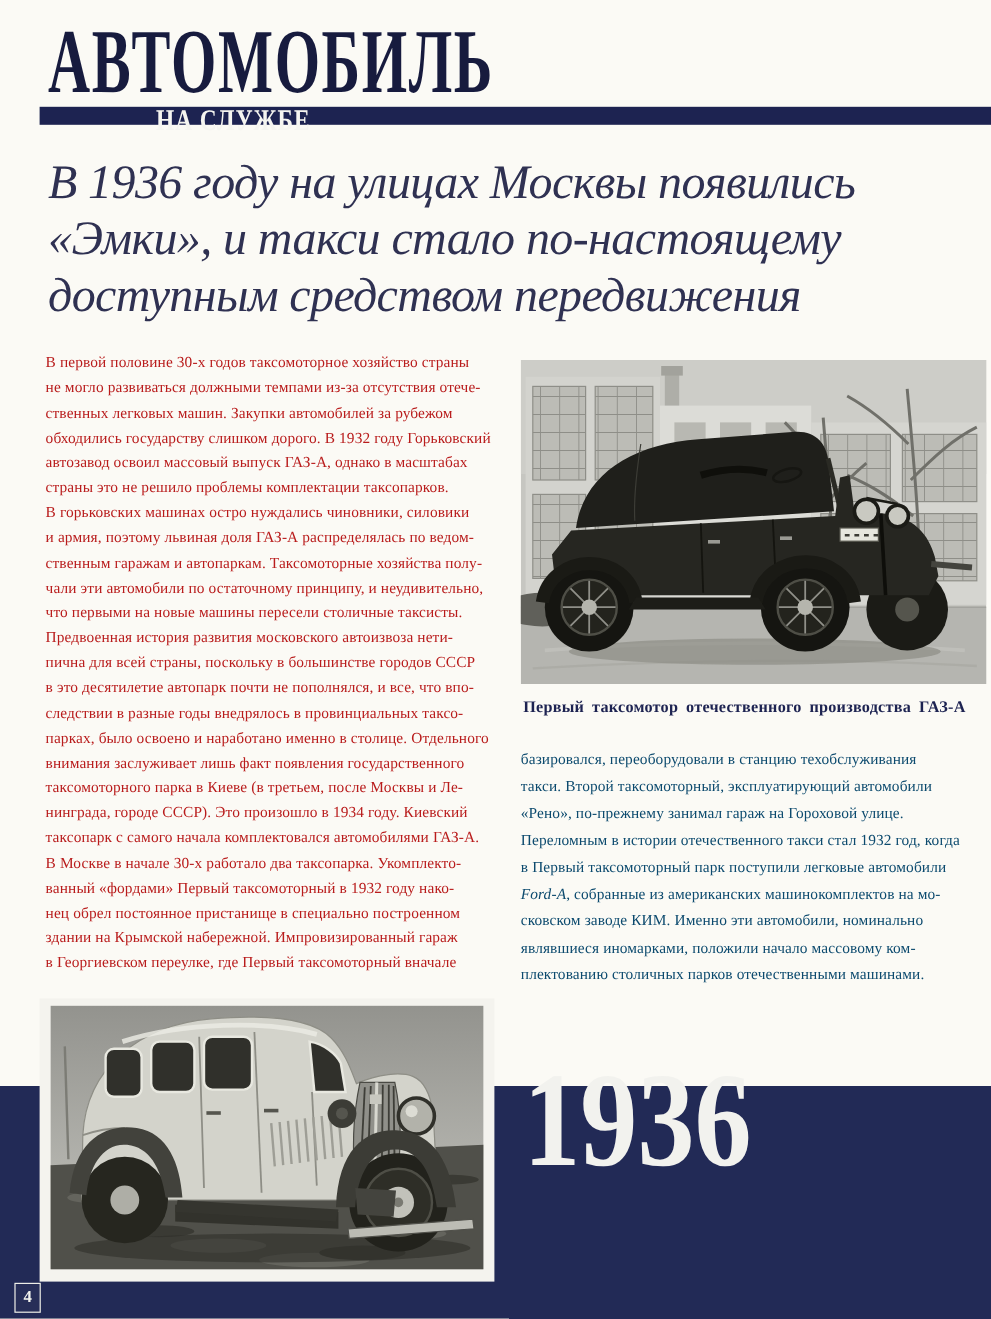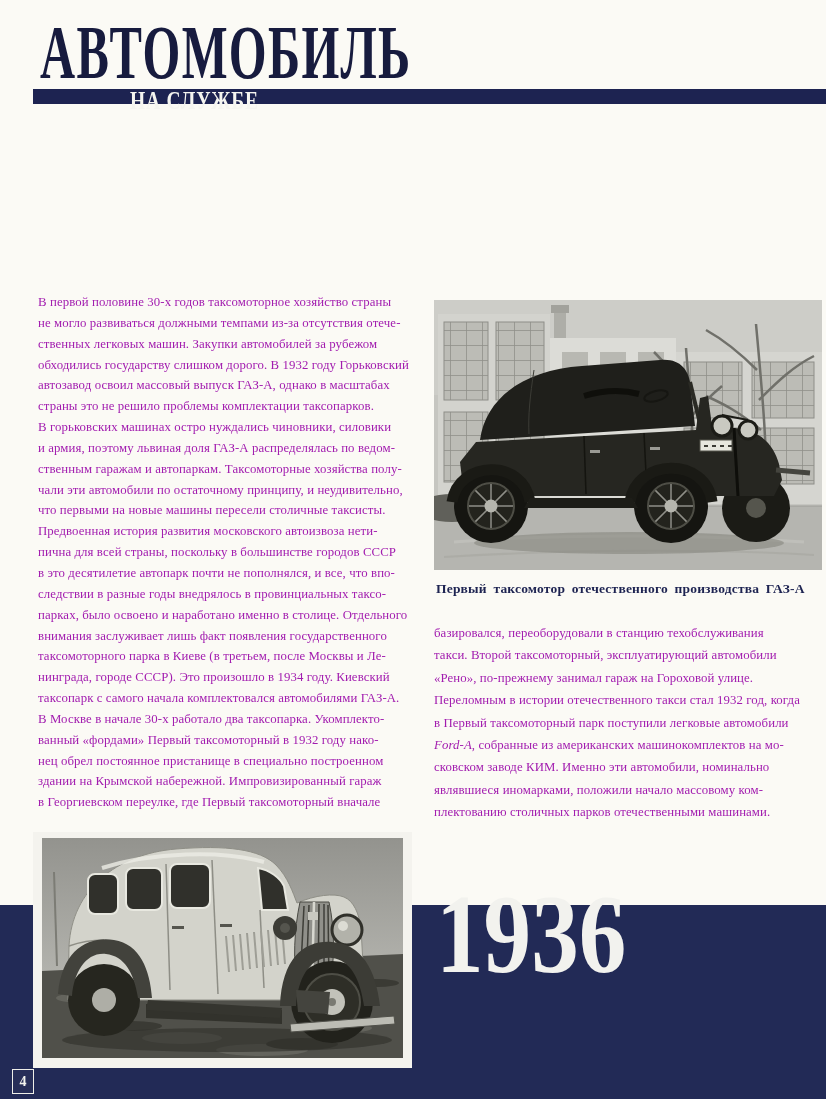--- a/index.html
+++ b/index.html
@@ -32,32 +32,32 @@
   }
   .headline {
     position:absolute; left:40px; top:128px; margin:0;
     font-style:italic; font-weight:normal;
     font-size:40px; line-height:47px; letter-spacing:-0.5px;
     color:#2f3152; white-space:pre;
   }
   .body-left {
     position:absolute; left:38px; top:292px;
     font-size:12.8px; line-height:20.85px; letter-spacing:0.1px;
-    color:#a21caf; white-space:pre;
+    color:#b91c1c; white-space:pre;
   }
   .photo1 { position:absolute; left:434px; top:300px; width:388px; height:270px; margin:0; }
   .caption1 {
     position:absolute; left:436px; top:581px; width:390px;
     font-weight:bold; font-size:13.5px; color:#1d2351;
     word-spacing:3px; letter-spacing:0.2px; white-space:nowrap;
   }
   .body-right {
     position:absolute; left:434px; top:622px;
     font-size:12.8px; line-height:22.4px; letter-spacing:0.1px;
-    color:#a21caf; white-space:pre;
+    color:#0c4a6e; white-space:pre;
   }
   .body-right i { }
   .year-band { position:absolute; left:0; top:905px; width:826px; height:194px; background:#222a56; }
   .year {
     position:absolute; left:436px; top:878px; margin:0;
     font-size:112px; line-height:1; font-weight:bold; color:#f2f2ee;
     transform:scaleX(0.85); transform-origin:left top; white-space:nowrap;
   }
   .caption2 {
     position:absolute; left:437px; top:1044px;
@@ -77,20 +77,23 @@
 <body>
 
 <div class="page">
 
   <h1 class="title">АВТОМОБИЛЬ</h1>
 
   <div class="subtitle-bar">
     <span class="subtitle">НА СЛУЖБЕ</span>
   </div>
 
+  <h2 class="headline">В 1936 году на улицах Москвы появились
+«Эмки», и такси стало по-настоящему
+доступным средством передвижения</h2>
 
   <div class="body-left">В первой половине 30-х годов таксомоторное хозяйство страны
 не могло развиваться должными темпами из-за отсутствия отече-
 ственных легковых машин. Закупки автомобилей за рубежом
 обходились государству слишком дорого. В 1932 году Горьковский
 автозавод освоил массовый выпуск ГАЗ-А, однако в масштабах
 страны это не решило проблемы комплектации таксопарков.
 В горьковских машинах остро нуждались чиновники, силовики
 и армия, поэтому львиная доля ГАЗ-А распределялась по ведом-
 ственным гаражам и автопаркам. Таксомоторные хозяйства полу-

